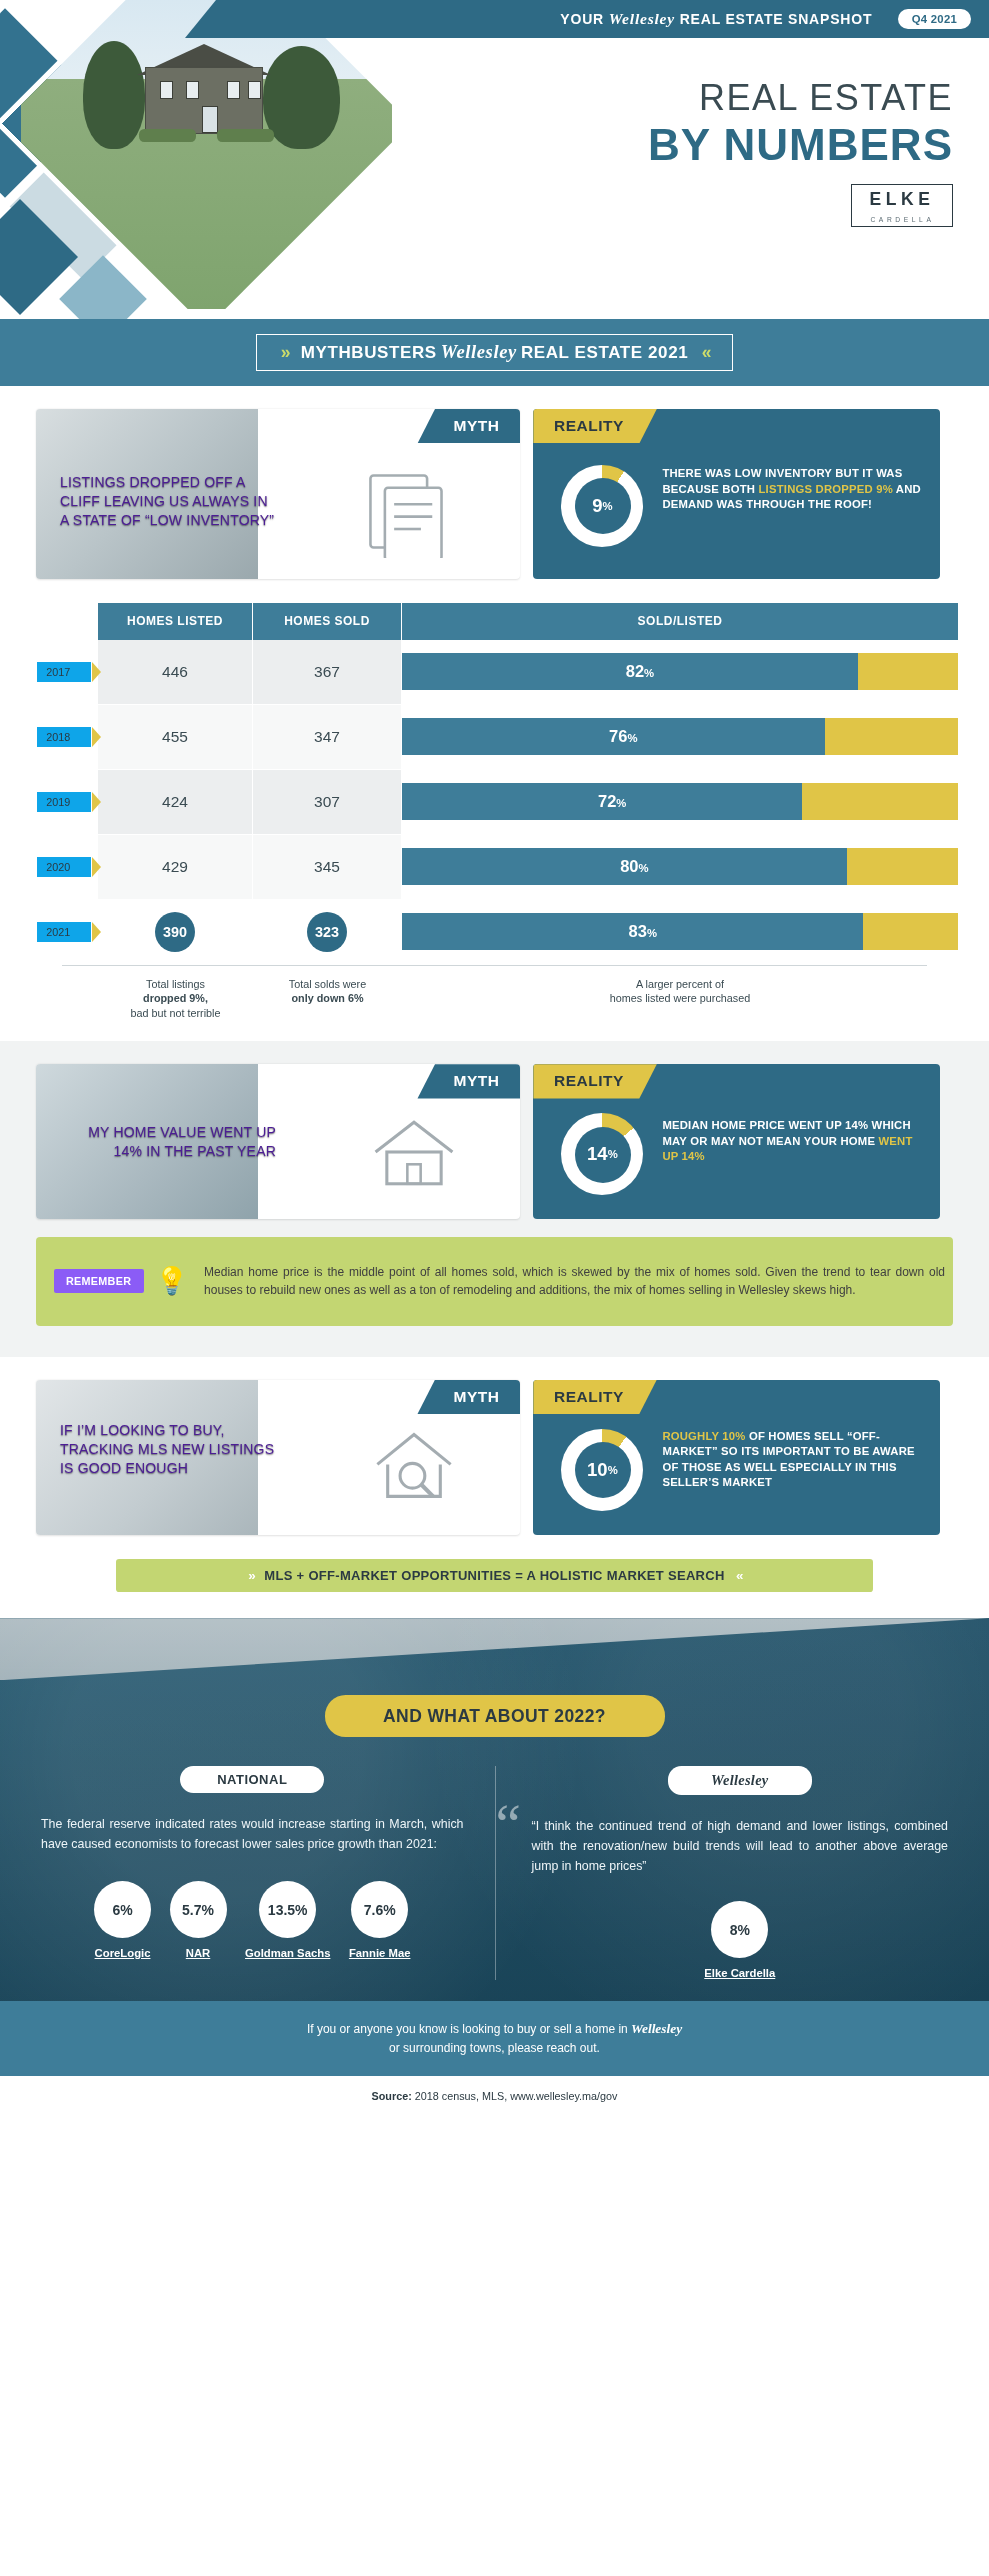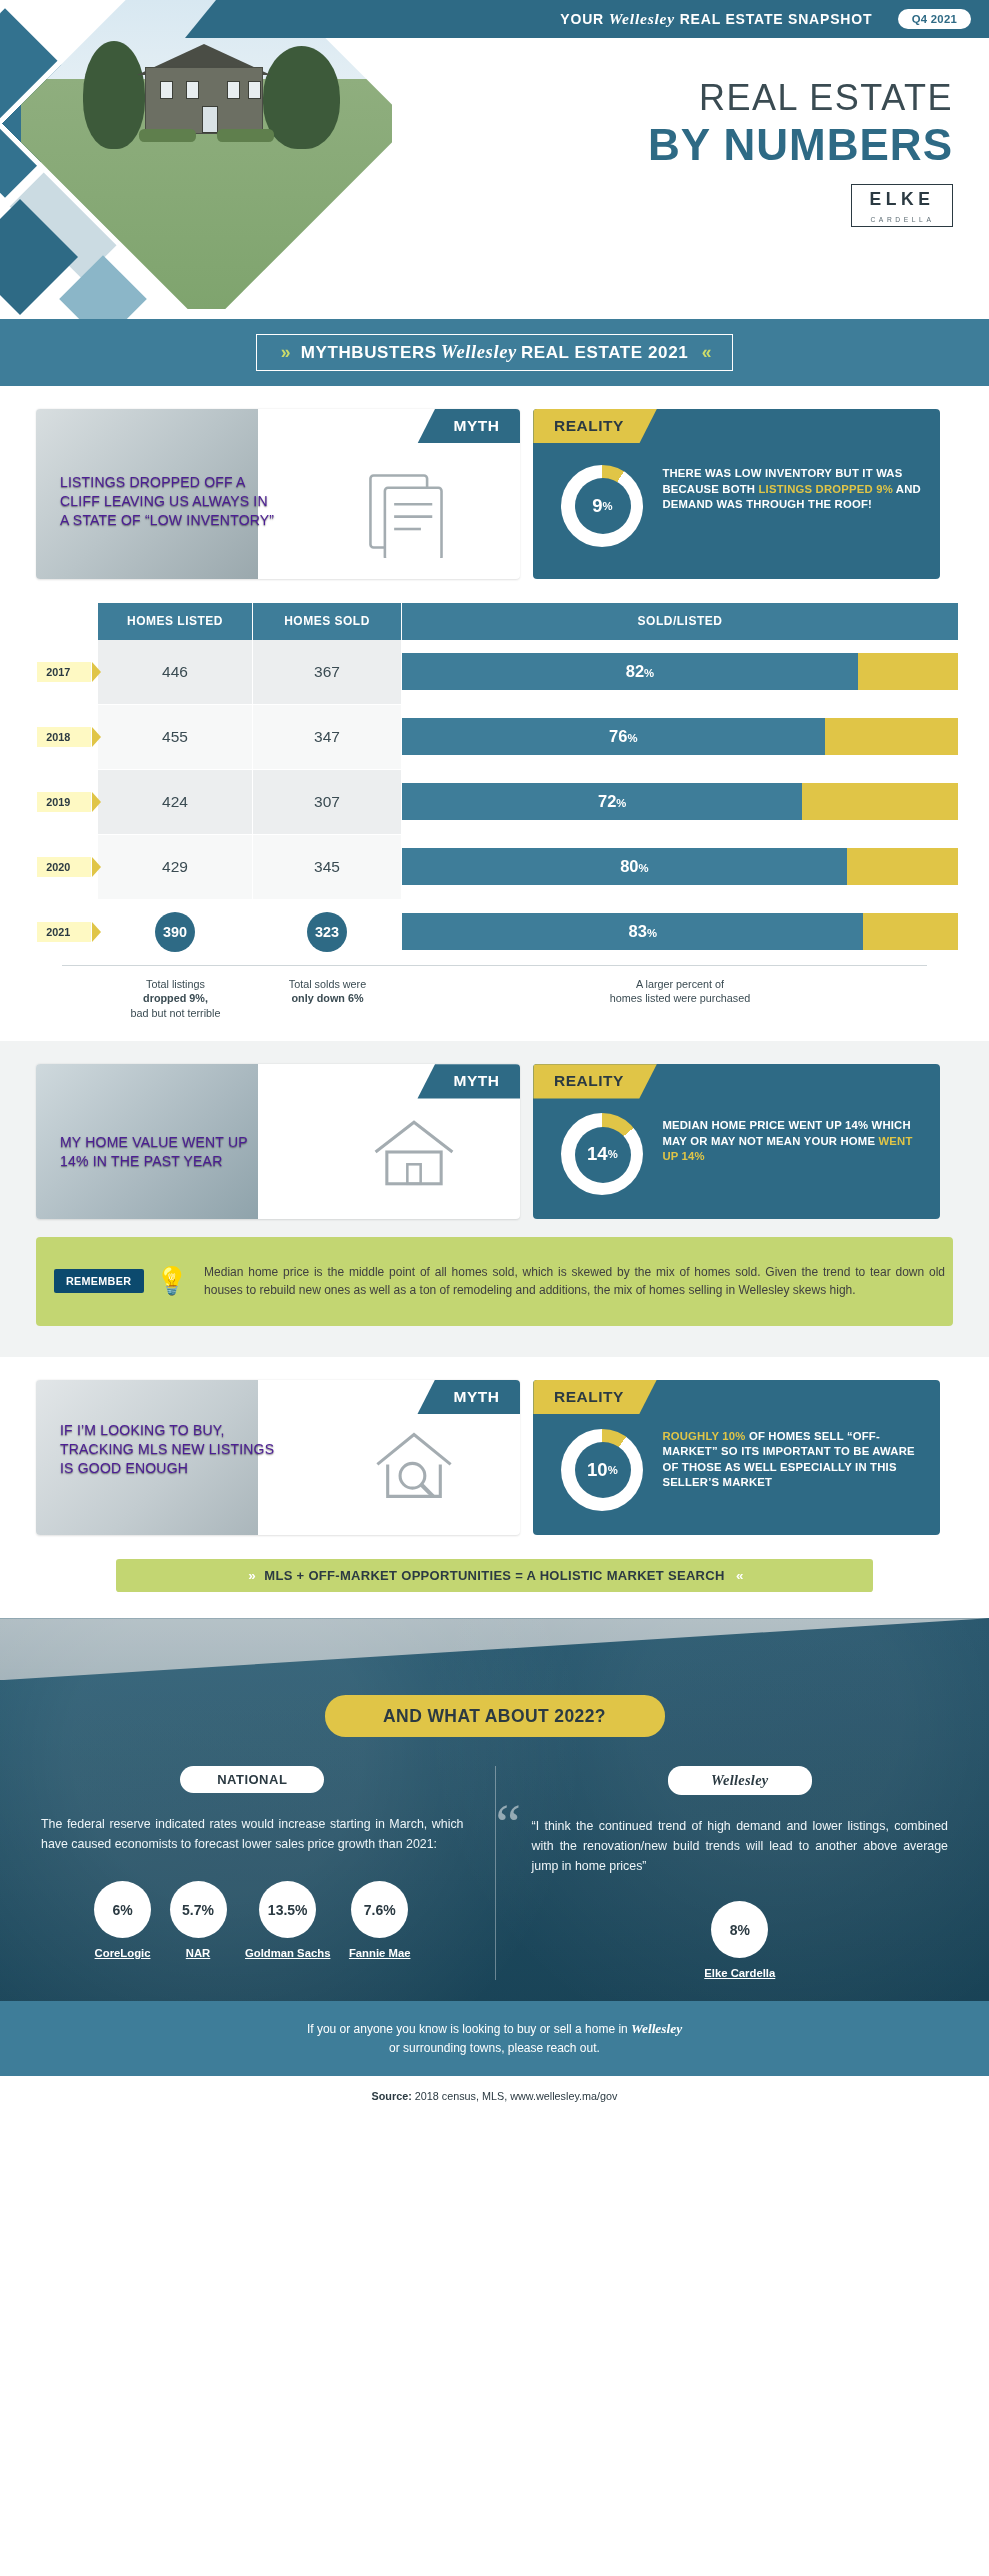--- a/index.html
+++ b/index.html
@@ -138,21 +138,21 @@
   .tbl th {
     background: #3e7d99; color: #fff; font-size: 12px; font-weight: 800; letter-spacing: 0.5px;
     padding: 11.3px 0; text-align: center; border-right: 1.5px solid #ffffff;
   }
   .tbl th:last-child { border-right: none; }
   .tbl td { background: #eceeef; text-align: center; vertical-align: middle; height: 65px; border-right: 1.5px solid #ffffff; border-bottom: 1.5px solid #ffffff; }
   .tbl td:last-child { border-right: none; }
   .tbl tr:nth-child(even) td { background: #f7f8f8; }
   .yr-cell { width: 67px; background: #ffffff !important; position: relative; }
   .yr-tag {
-    display: inline-block; background: #fef9c3; color: #2b3a42; font-size: 10.8px; font-weight: 700;
+    display: inline-block; background: #0ea5e9; color: #2b3a42; font-size: 10.8px; font-weight: 400;
     padding: 4.1px 7.2px 4.1px 9.3px; position: relative; width: 54px; text-align: left;
   }
   .yr-tag::after {
     content:""; position: absolute; right: -9.8px; top: 0; width: 0; height: 0;
     border-top: 10.3px solid transparent; border-bottom: 10.3px solid transparent; border-left: 9.8px solid #e0c547;
   }
   .num { font-size: 15.5px; color: #3a4b52; }
   .circle-num {
     display: inline-flex; align-items: center; justify-content: center;
     width: 40px; height: 40px; border-radius: 50%; background: #2e6a85; color: #fff;
@@ -171,21 +171,21 @@
     text-align: center; font-size: 10.8px; line-height: 1.35; color: #3a4b52; padding-top: 11.3px;
   }
   .note b { font-weight: 800; }
 
   
   .remember {
     margin: 17.5px 36px 0 36px; background: #c3d672; border-radius: 4.1px; position: relative;
     display: flex; align-items: center; min-height: 89px;
   }
   .rem-tab {
-    background: #0c4a6e; color: #fff; font-size: 10.8px; font-weight: 800; letter-spacing: 0.3px;
+    background: #8b5cf6; color: #fff; font-size: 10.8px; font-weight: 800; letter-spacing: 0.3px;
     padding: 6.2px 12.4px; border-radius: 2.1px; margin-left: 17.5px; white-space: nowrap;
   }
   .bulb { margin: 0 15.5px 0 11.3px; font-size: 27px; color: #f2d34a; }
   .rem-text { font-size: 12px; line-height: 1.55; color: #404040; padding-right: 8px; text-align: justify; }
 
   
   .green-banner {
     margin: 24px auto 0; width: 757px; background: #c3d672; border-radius: 3.1px;
     display: flex; align-items: center; justify-content: center; padding: 9.3px 0;
     color: #2b3a42; font-size: 13px; font-weight: 800; letter-spacing: 0.3px;
@@ -435,21 +435,21 @@
         </div>
       </div>
     </div>
   </div>
 
   <div class="sec grey" style="padding-bottom:31px;">
     <div class="myth-row">
       <div class="myth-card" style="height:155px;">
         <div class="myth-photo p2" style="height:155px;"></div>
         <div class="myth-tab">MYTH</div>
-        <div class="myth-caption mid" style="bottom:48px;">MY HOME VALUE WENT UP 14% IN THE PAST YEAR</div>
+        <div class="myth-caption mid" style="bottom:58px;text-align:right;">MY HOME VALUE WENT UP 14% IN THE PAST YEAR</div>
         <svg class="myth-art" width="98" height="82" viewBox="0 0 190 160" style="right:57px;bottom:26px;">
           <path d="M20 80 L95 22 L170 80" fill="none" stroke="#5a6a72" stroke-width="6"></path>
           <rect x="42" y="80" width="106" height="62" fill="none" stroke="#5a6a72" stroke-width="6"></rect>
           <rect x="82" y="104" width="26" height="38" fill="none" stroke="#5a6a72" stroke-width="5"></rect>
         </svg>
       </div>
 
       <div class="reality-card" style="height:155px;">
         <div class="reality-tab">REALITY</div>
         <div class="donut-wrap" style="top:49px;">

